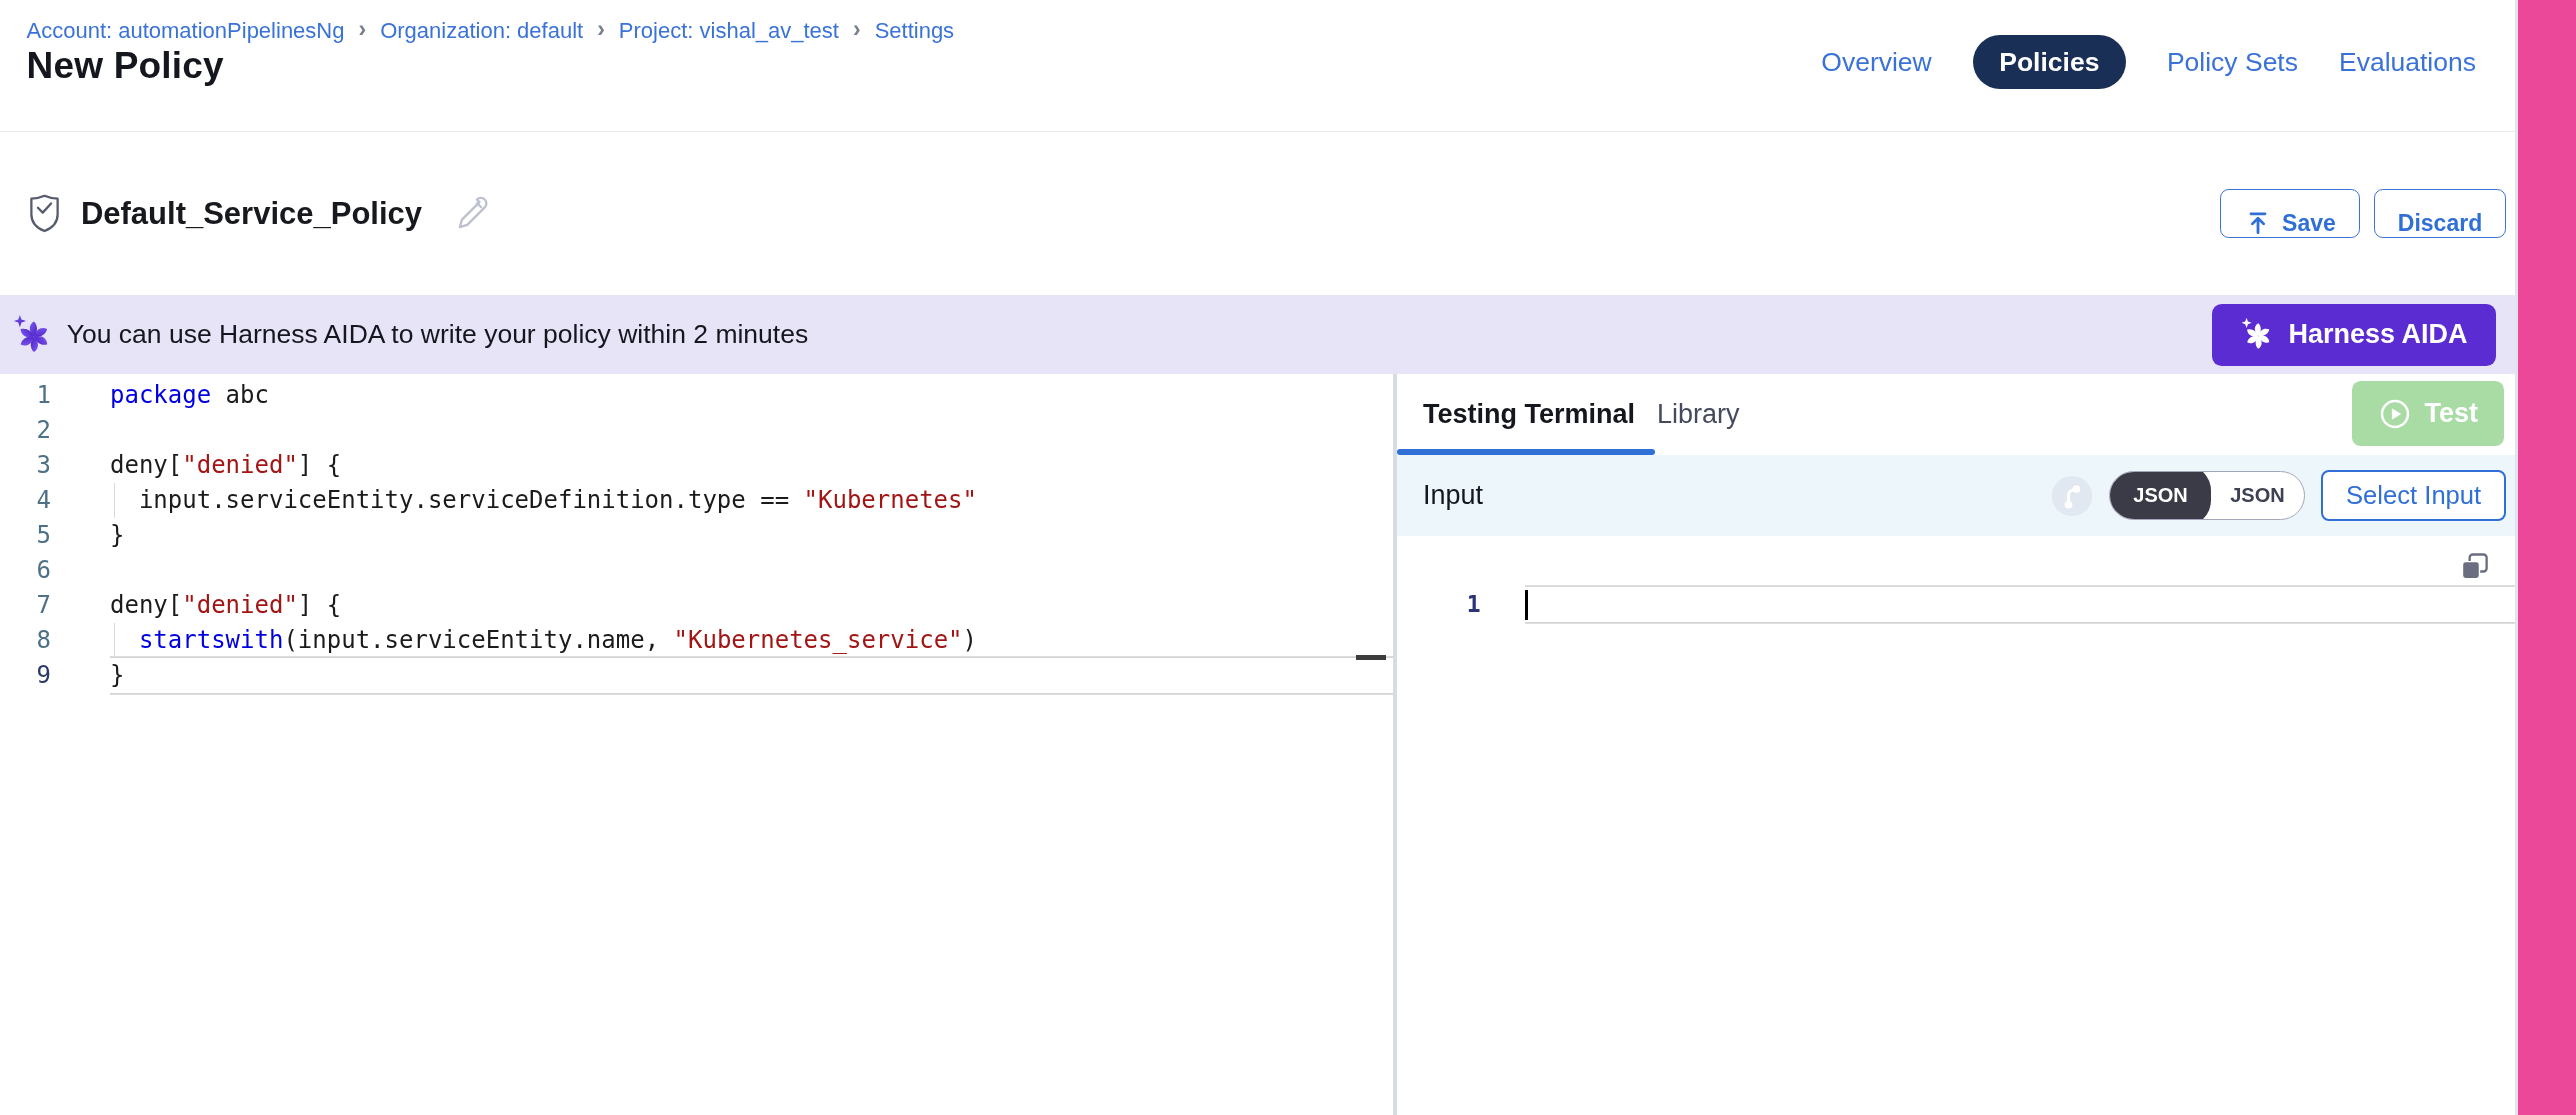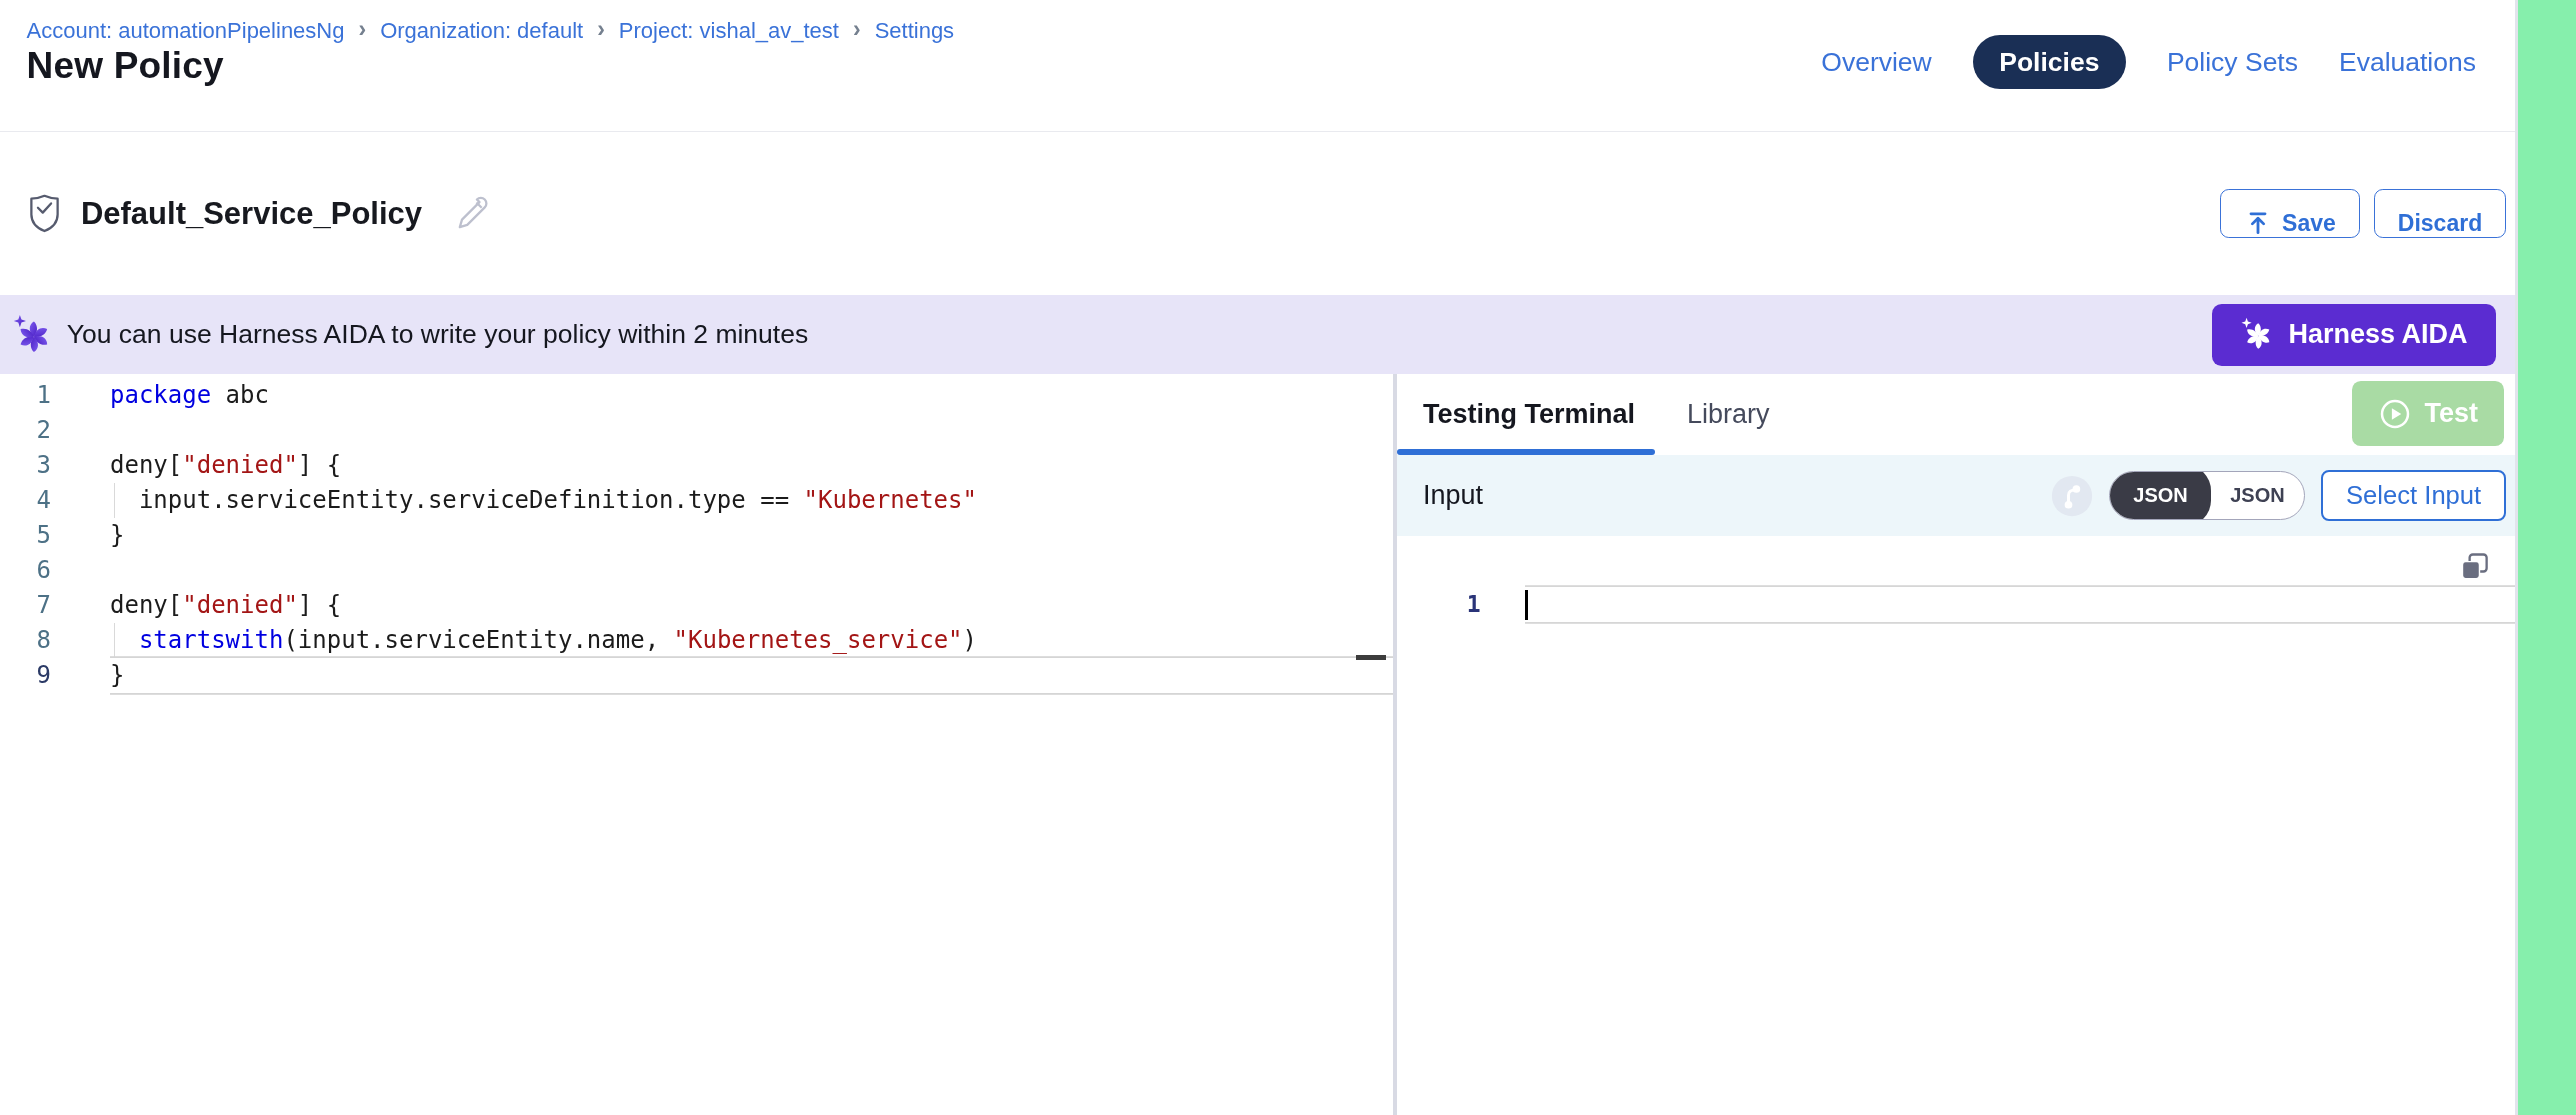--- a/index.html
+++ b/index.html
@@ -1,18 +1,18 @@
 <!DOCTYPE html>
 <html style="font-size:14px"><head>
 <meta charset="utf-8">
 <style>
   * { box-sizing: border-box; margin: 0; padding: 0; }
   html, body { margin: 0; background: #ffffff; }
   body { font-family: "Liberation Sans", sans-serif; }
-  .stage { position: relative; width: 2576px; height: 1116px; background: #86efac; overflow: hidden; }
+  .stage { position: relative; width: 2576px; height: 1116px; background: #ec4899; overflow: hidden; }
   .page { position: absolute; left: 0; top: 0; width: 2518px; height: 1116px; border-right: 3.5px solid #E2E4EC; background: #fff; }
 
   
   .header { position: relative; height: 132px; border-bottom: 0.9px solid #E9EAEF; padding: 17.7px 0 0 26.5px; }
   .breadcrumb { display: flex; align-items: center; gap: 14px; font-size: 22px; color: #3A72D8; }
   .breadcrumb .crumb { cursor: pointer; }
   .crumb-sep { color: #75808F; font-size: 23px; font-weight: 600; transform: translateY(-1.8px); }
   .page-title { font-size: 37px; font-weight: 700; color: #15171F; letter-spacing: 0.2px; }
   .header-tabs { position: absolute; top: 35px; right: 39px; display: flex; align-items: center; gap: 41px; font-size: 26.5px; }
   .tab-link { color: #3A72D8; cursor: pointer; }
@@ -46,21 +46,21 @@
   .tk-kw { color: #0000E0; }
   .tk-str { color: #A31515; }
   .tk-pl { color: #1B1B1B; }
   .indent-guide { position: absolute; left: 4.4px; top: 0; height: 100%; border-left: 1.8px solid #D9D9D9; }
   .overview-dash { position: absolute; right: 7px; top: 281px; width: 30px; height: 5.3px; background: #3C3C3C; }
 
   .v-divider { width: 3.5px; background: #D8DAE4; flex: none; }
 
   
   .right-panel { flex: 1 1 auto; display: flex; flex-direction: column; background: #fff; }
-  .panel-tabs { position: relative; height: 81px; display: flex; align-items: center; gap: 52px; padding-left: 26.5px; flex: none; }
+  .panel-tabs { position: relative; height: 81px; display: flex; align-items: center; gap: 22px; padding-left: 26.5px; flex: none; }
   .ptab { font-size: 27px; color: #454A5C; cursor: pointer; }
   .ptab.active { font-weight: 700; color: #15171F; }
   .ptab-underline { position: absolute; left: 0; bottom: 0; width: 258px; height: 6.2px; background: #2F6FD6; border-radius: 3.5px; }
   .test-btn { position: absolute; top: 7px; right: 10.6px; display: flex; align-items: center; gap: 12.4px; height: 65px;
       padding: 0 26.5px; background: #A9DBA4; border: none; border-radius: 8.8px; color: #fff; font-size: 27px;
       font-weight: 700; font-family: inherit; cursor: not-allowed; }
 
   .input-band { height: 81px; background: #EDF6FA; display: flex; align-items: center; padding: 0 8.8px 0 26.5px; flex: none; }
   .input-label { font-size: 27px; color: #15171F; }
   .band-controls { margin-left: auto; display: flex; align-items: center; gap: 16px; }

